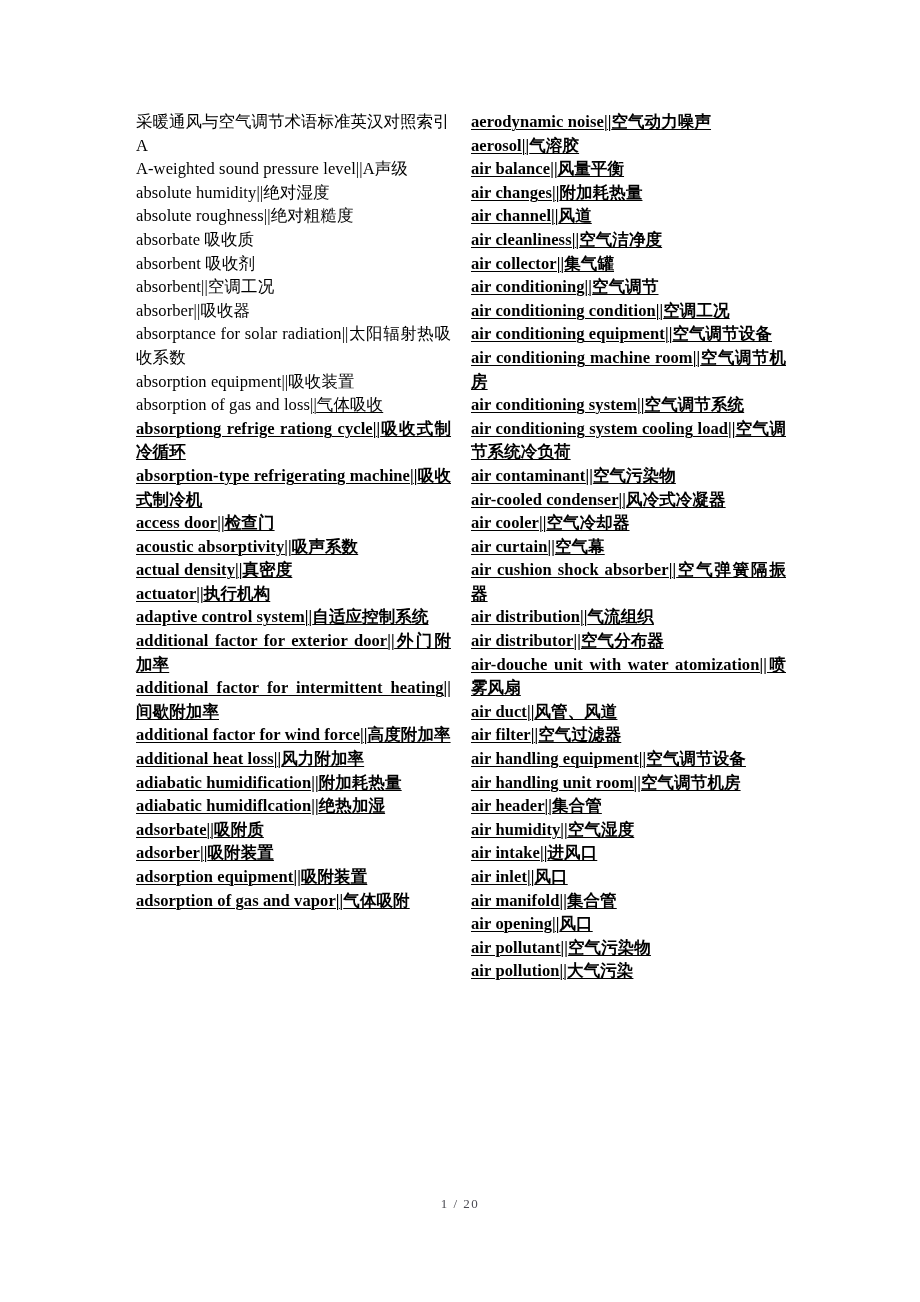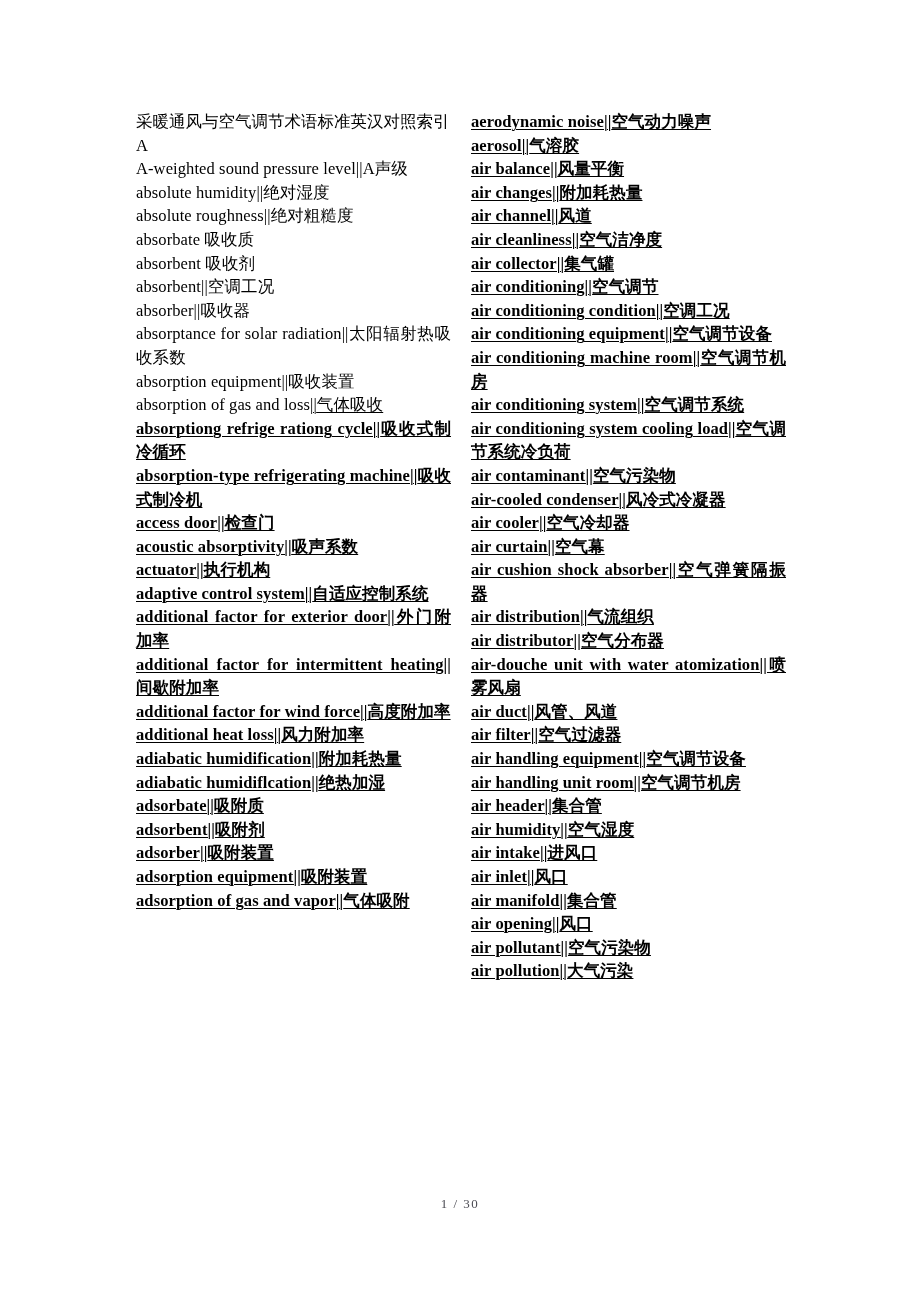--- a/index.html
+++ b/index.html
@@ -98,30 +98,30 @@
         <div class="entry">absorbent <span class="cjk">吸收剂</span></div>
         <div class="entry">absorbent||<span class="cjk">空调工况</span></div>
         <div class="entry">absorber||<span class="cjk">吸收器</span></div>
         <div class="entry">absorptance for solar radiation||<span class="cjk">太阳辐射热吸收系数</span></div>
         <div class="entry">absorption equipment||<span class="cjk">吸收装置</span></div>
         <div class="entry"><span class="pre-u">absorption of gas and loss</span><span class="start-u">||<span class="cjk">气体吸收</span></span></div>
         <div class="entry u">absorptiong    refrige    rationg cycle||<span class="cjk">吸收式制冷循环</span></div>
         <div class="entry u">absorption-type       refrigerating machine||<span class="cjk">吸收式制冷机</span></div>
         <div class="entry u">access door||<span class="cjk">检查门</span></div>
         <div class="entry u">acoustic absorptivity||<span class="cjk">吸声系数</span></div>
+        <div class="entry u">actual density||<span class="cjk">真密度</span></div>
         <div class="entry u">actuator||<span class="cjk">执行机构</span></div>
         <div class="entry u">adaptive control system||<span class="cjk">自适应控制系统</span></div>
         <div class="entry u">additional  factor  for  exterior door||<span class="cjk">外门附加率</span></div>
         <div class="entry u">additional factor for intermittent heating||<span class="cjk">间歇附加率</span></div>
         <div class="entry u">additional factor for wind force||<span class="cjk">高度附加率</span></div>
         <div class="entry u">additional heat loss||<span class="cjk">风力附加率</span></div>
         <div class="entry u">adiabatic humidification||<span class="cjk">附加耗热量</span></div>
         <div class="entry u">adiabatic humidiflcation||<span class="cjk">绝热加湿</span></div>
         <div class="entry u">adsorbate||<span class="cjk">吸附质</span></div>
-        <div class="entry u">adsorbent||<span class="cjk">吸附剂</span></div>
         <div class="entry u">adsorber||<span class="cjk">吸附装置</span></div>
         <div class="entry u">adsorption equipment||<span class="cjk">吸附装置</span></div>
         <div class="entry u">adsorption of gas and vapor||<span class="cjk">气体吸附</span></div>
       </div>
     <div class="col col-right">
         <div class="entry u">aerodynamic noise||<span class="cjk">空气动力噪声</span></div>
         <div class="entry u">aerosol||<span class="cjk">气溶胶</span></div>
         <div class="entry u">air balance||<span class="cjk">风量平衡</span></div>
         <div class="entry u">air changes||<span class="cjk">附加耗热量</span></div>
         <div class="entry u">air channel||<span class="cjk">风道</span></div>
@@ -149,15 +149,15 @@
         <div class="entry u">air humidity||<span class="cjk">空气湿度</span></div>
         <div class="entry u">air intake||<span class="cjk">进风口</span></div>
         <div class="entry u">air inlet||<span class="cjk">风口</span></div>
         <div class="entry u">air manifold||<span class="cjk">集合管</span></div>
         <div class="entry u">air opening||<span class="cjk">风口</span></div>
         <div class="entry u">air pollutant||<span class="cjk">空气污染物</span></div>
         <div class="entry u">air pollution||<span class="cjk">大气污染</span></div>
       </div>
   </div>
 
-  <div class="footer">1 / 30</div>
+  <div class="footer">1 / 20</div>
 
 </div>
 
 </body></html>

